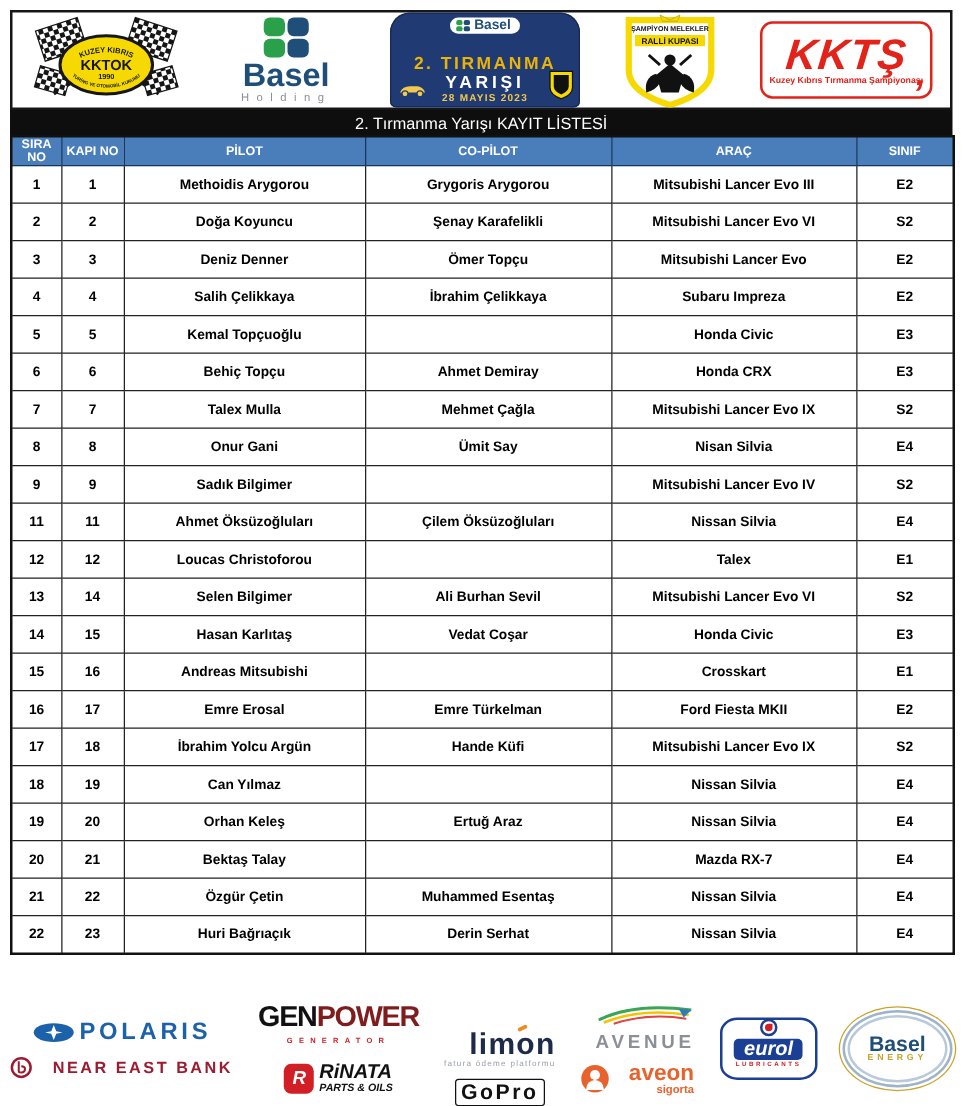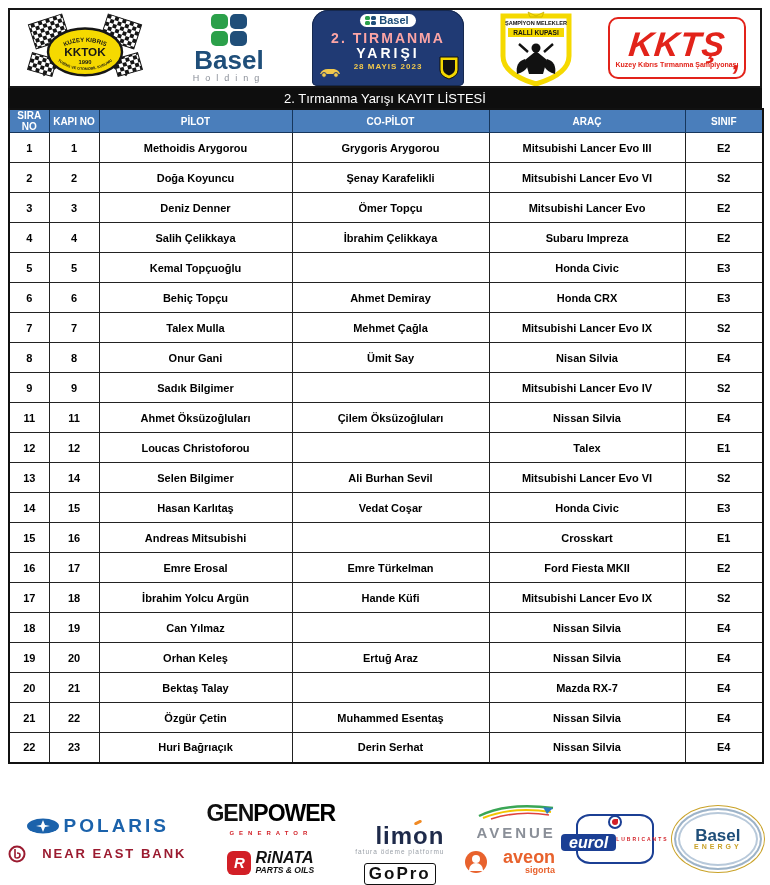--- a/index.html
+++ b/index.html
@@ -28,21 +28,21 @@
   
   .plate {
     width:152px; height:76px; background:#203a74; border-radius:16px 16px 5px 5px;
     position:relative; display:flex; flex-direction:column; align-items:center; padding-top:4px;
     box-shadow:0 0 0 1px #16294f inset;
   }
   .plate-pill { background:#fff; border-radius:8px; padding:1px 7px 1px 5px; display:flex; align-items:center; gap:3px; }
   .plate-pill .mini-clover { display:grid; grid-template-columns:5px 5px; grid-template-rows:4px 4px; gap:1px; }
   .plate-pill .mini-clover span { border-radius:1.5px; }
   .plate-pill .name { color:#1f4e79; font-weight:bold; font-size:11px; line-height:11px; }
-  .plate-l1 { color:#fca5a5; font-weight:bold; font-size:14px; letter-spacing:2px; margin-top:3px; }
+  .plate-l1 { color:#eab308; font-weight:bold; font-size:14px; letter-spacing:2px; margin-top:15px; }
   .plate-l2 { color:#fff; font-weight:bold; font-size:14px; letter-spacing:3px; line-height:14px; }
   .plate-date { color:#f2c94c; font-weight:bold; font-size:8px; letter-spacing:1px; margin-top:2px; }
   .plate-car { position:absolute; left:6px; bottom:8px; }
   .plate-shield { position:absolute; right:5px; bottom:6px; }
 
   
   .melekler { width:82px; height:76px; }
 
   
   .kkts { width:138px; height:62px; border:2px solid #e2231a; border-radius:10px;
@@ -66,21 +66,21 @@
   .sponsors { margin-top:15px; display:flex; align-items:center; justify-content:center; gap:20px; }
   .sp-col { display:flex; flex-direction:column; align-items:center; gap:8px; }
 
   .polaris { display:flex; align-items:center; gap:4px; }
   .polaris-text { color:#1b62ab; font-weight:bold; font-size:19px; letter-spacing:3px; }
   .neb { display:flex; align-items:center; gap:16px; }
   .neb-text { color:#9b1b30; font-weight:bold; font-size:13px; letter-spacing:2px; }
 
   .genpower { line-height:20px; text-align:center; }
   .gp-top { font-size:23px; font-weight:bold; letter-spacing:-1px; }
-  .gp-gen { color:#111; } .gp-power { color:#000000; }
+  .gp-gen { color:#111; } .gp-power { color:#7f1d1d; }
   .gp-sub { color:#d21f26; font-size:6px; letter-spacing:5px; font-weight:bold; }
   .rinata { display:flex; align-items:center; gap:4px; }
   .rinata-icon { width:24px; height:24px; background:#d21f26; border-radius:6px; color:#fff;
                  display:flex; align-items:center; justify-content:center; font-weight:bold; font-style:italic; font-size:15px; }
   .rinata-name { color:#111; font-weight:bold; font-style:italic; font-size:16px; line-height:14px; }
   .rinata-sub  { color:#111; font-weight:bold; font-style:italic; font-size:8.5px; }
 
   .limon { text-align:right;margin-top:46px; }
   .limon-name { color:#1e2a4a; font-weight:bold; font-size:24px; line-height:22px; letter-spacing:1px; position:relative; }
   .limon-accent { position:absolute; top:-4px; right:22px; width:8px; height:3px; background:#f08a24; transform:rotate(-25deg); border-radius:2px; }
@@ -92,21 +92,21 @@
   .avenue { text-align:center;margin-left:12px; }
   .avenue-name { color:#8a8f98; font-size:15px; letter-spacing:3px; font-weight:bold; }
   .aveon { display:flex; align-items:center; gap:4px; }
   .aveon-icon { width:22px; height:22px; border-radius:50%; background:#e8622d; position:relative; }
   .aveon-icon:before { content:""; position:absolute; left:7px; top:4px; width:8px; height:8px; border-radius:50%; background:#fff; }
   .aveon-icon:after { content:""; position:absolute; left:4px; top:12px; width:14px; height:8px; border-radius:7px 7px 0 0; background:#fff; }
   .aveon-name { color:#e8622d; font-weight:bold; font-size:18px; line-height:16px;margin-left:12px; }
   .aveon-sub  { color:#e8622d; font-weight:bold; font-size:9px; text-align:right; }
 
   .eurol { width:78px; height:50px; border:2px solid #1b3f94; border-radius:14px / 12px;
-           position:relative; display:flex; flex-direction:row; align-items:center; justify-content:center; background:#fff; }
+           position:relative; display:flex; flex-direction:column; align-items:center; justify-content:center; background:#fff; }
   .eurol-dot { position:absolute; top:-1px; left:50%; transform:translateX(-50%); width:14px; height:14px; border-radius:50%;
                background:#fff; border:2px solid #1b3f94; }
   .eurol-dot:before { content:""; position:absolute; left:2px; top:2px; width:6px; height:6px; border-radius:50% 0 50% 50%; background:#d21f26; }
   .eurol-band { background:#1b3f94; color:#fff; font-weight:bold; font-style:italic; font-size:16px;
                 padding:0 8px; border-radius:4px; margin-top:8px; line-height:17px; }
   .eurol-sub { color:#d21f26; font-size:5px; letter-spacing:2px; font-weight:bold; margin-top:1px; }
 
   .basel-energy { width:88px; height:62px; border-radius:50%; border:2px solid #9db3c8;
                   box-shadow:0 0 0 2px #fff, 0 0 0 3px #c9a227, inset 0 0 0 2px #fff, inset 0 0 0 4px #b8c9da;
                   display:flex; flex-direction:column; align-items:center; justify-content:center; background:#fff; }

